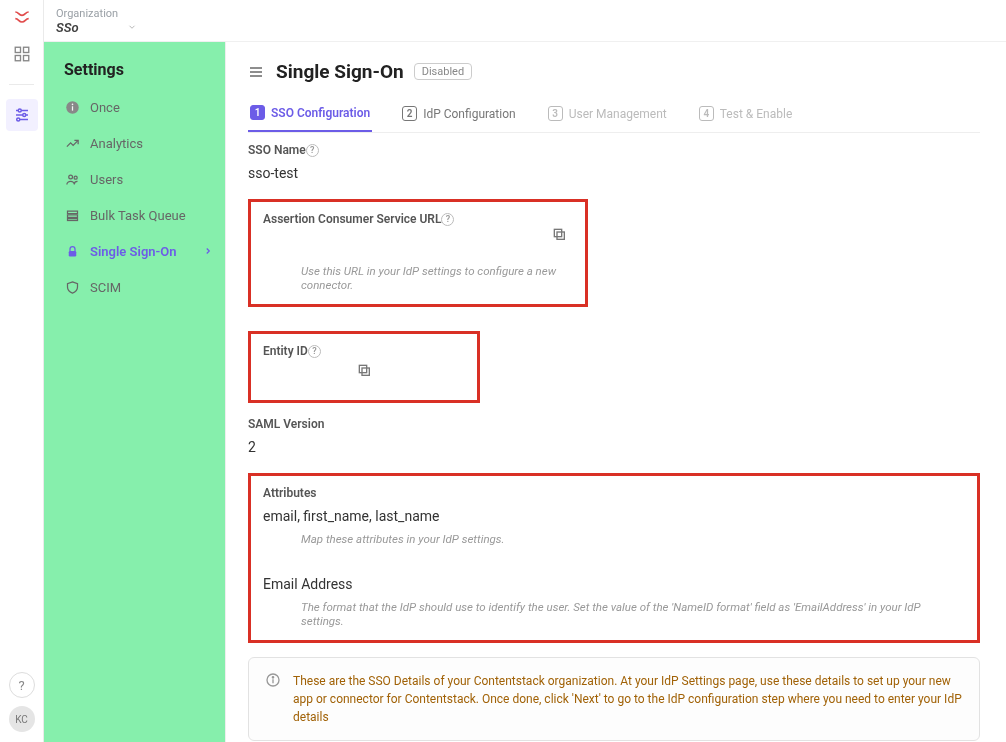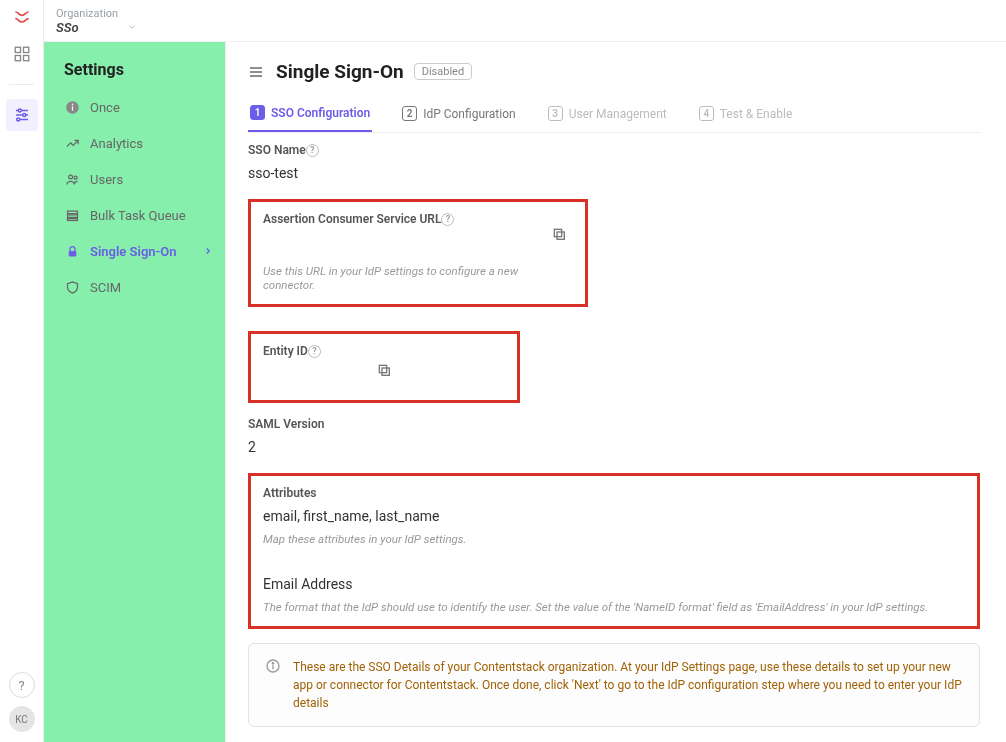--- a/index.html
+++ b/index.html
@@ -45,27 +45,27 @@
   .tab { display:flex; align-items:center; gap:6px; padding:8px 2px 10px 2px; font-size:12px; color:#bbb; cursor:pointer; }
   .tab.enabled { color:#777; }
   .tab.active { color:#6c5ce7; font-weight:600; border-bottom:2px solid #6c5ce7; }
   .tab .step { display:inline-flex; align-items:center; justify-content:center; width:15px; height:15px; border:1px solid currentColor; border-radius:3px; font-size:10px; font-weight:600; }
   .tab.active .step { background:#6c5ce7; color:#fff; border-color:#6c5ce7; }
 
   .field { margin: 8px 0 18px 0; }
   .field-label { font-size:12px; font-weight:600; color:#555; display:flex; align-items:center; gap:0; }
   .help-q { width:13px; height:13px; border:1px solid #bbb; border-radius:50%; font-size:9px; color:#999; display:inline-flex; align-items:center; justify-content:center; cursor:pointer;}
   .field-val { font-size:14px; color:#333; padding-top:8px; }
-  .field-hint { font-size:11.5px; color:#999; font-style:italic; padding-top:8px; }
+  .field-hint { font-size:11.5px; color:#999; font-style:italic; padding-top:8px;margin-left:38px; }
 
   .redbox { border:3px solid #d93025; padding:10px 12px 12px 12px; margin-bottom:14px; }
   .copy-area { position:relative; min-height:30px; }
   .copy-btn { position:absolute; right:6px; top:0; color:#777; cursor:pointer; }
   .redbox-wide { width: 340px; }
-  .redbox-med  { width: 272px; margin-top: 24px; }
+  .redbox-med  { width: 232px; margin-top: 24px; }
 
   .infobox { border:1px solid #e2e2e2; border-radius:6px; padding:14px 16px; display:flex; gap:12px; margin:12px 0 18px 0; background:#fdfdfd;}
   .infobox .info-icon { color:#999; flex-shrink:0; }
   .infobox p { font-size:12px; color:#a16207; line-height:1.5; }
 
   svg { display:block; }
 </style>
 </head>
 <body>
 

